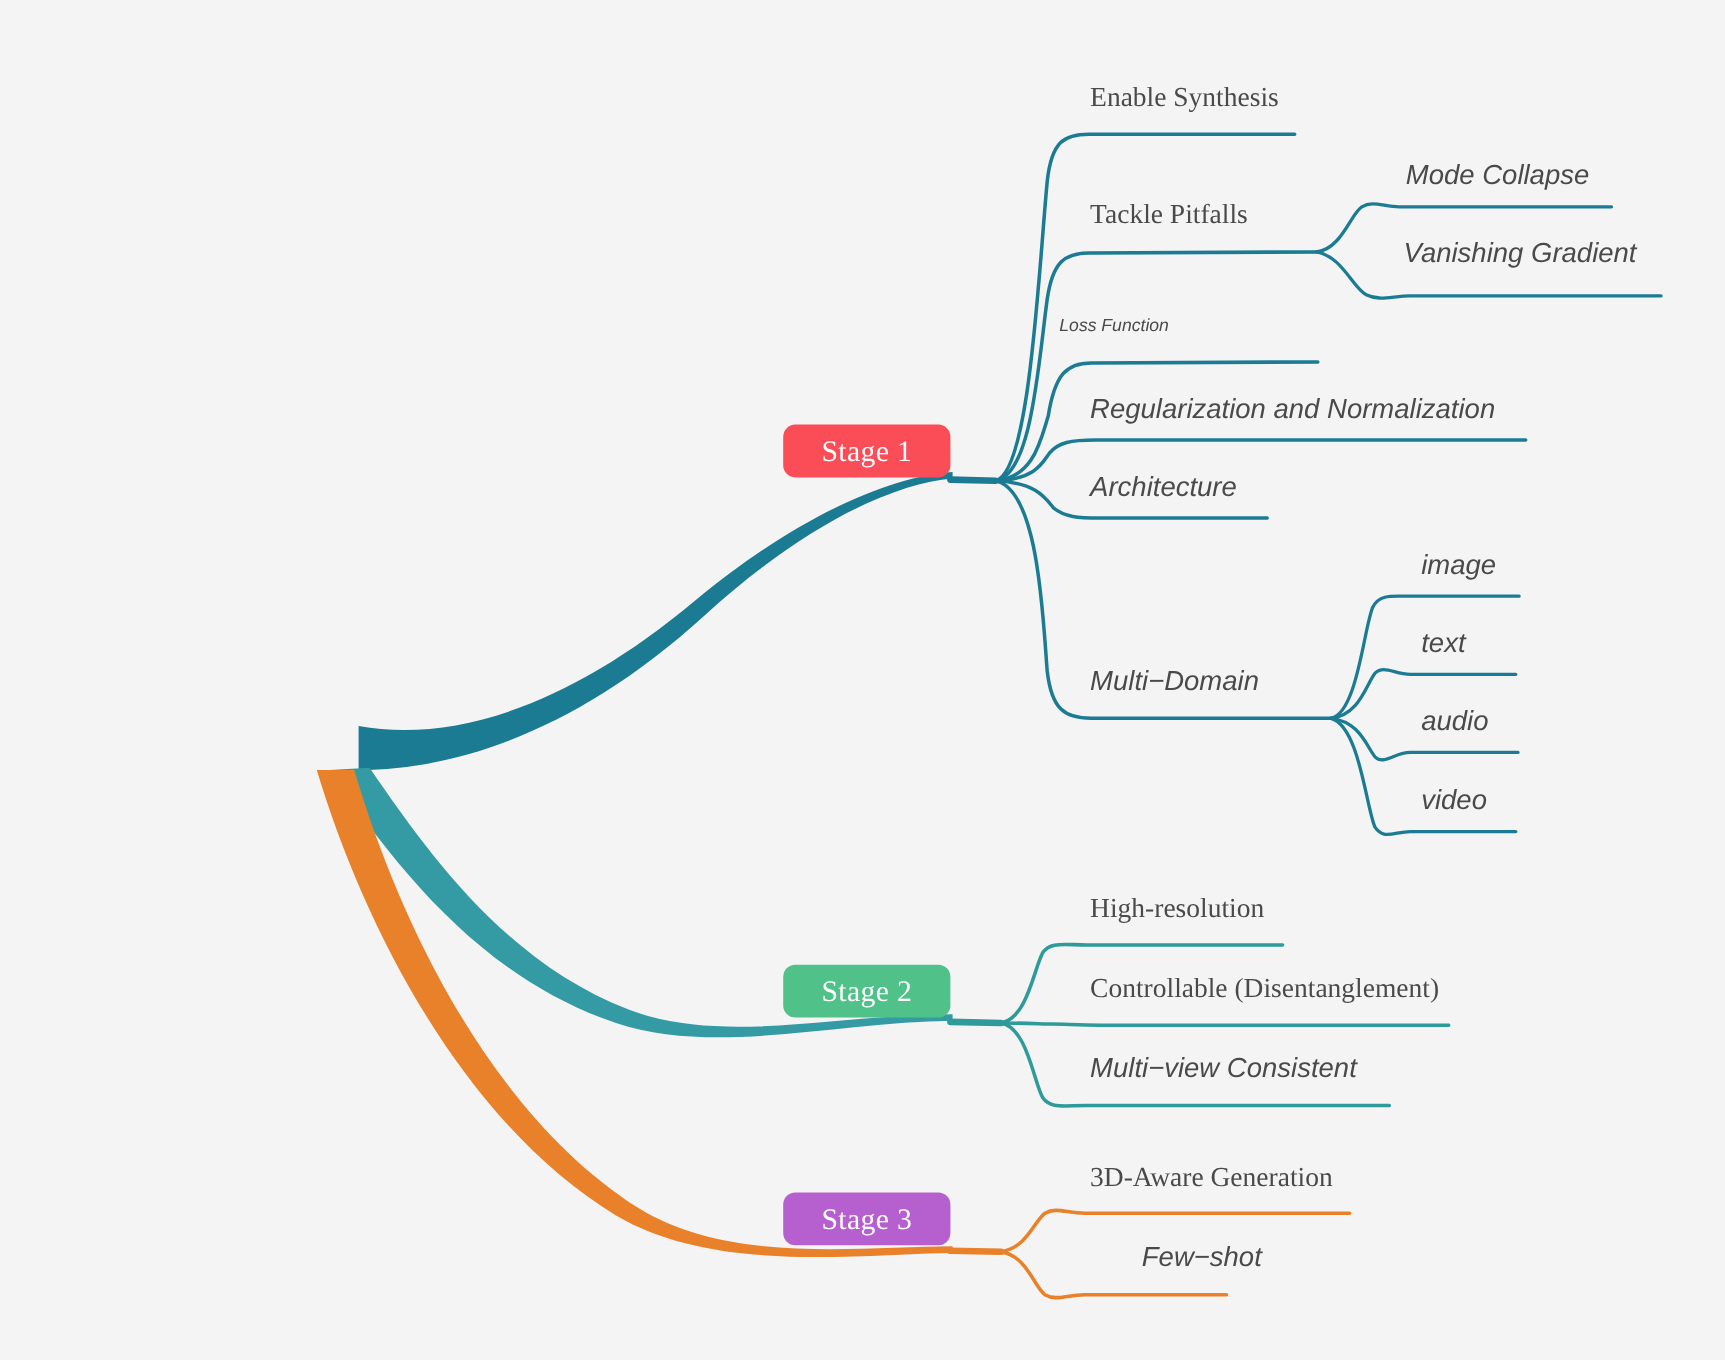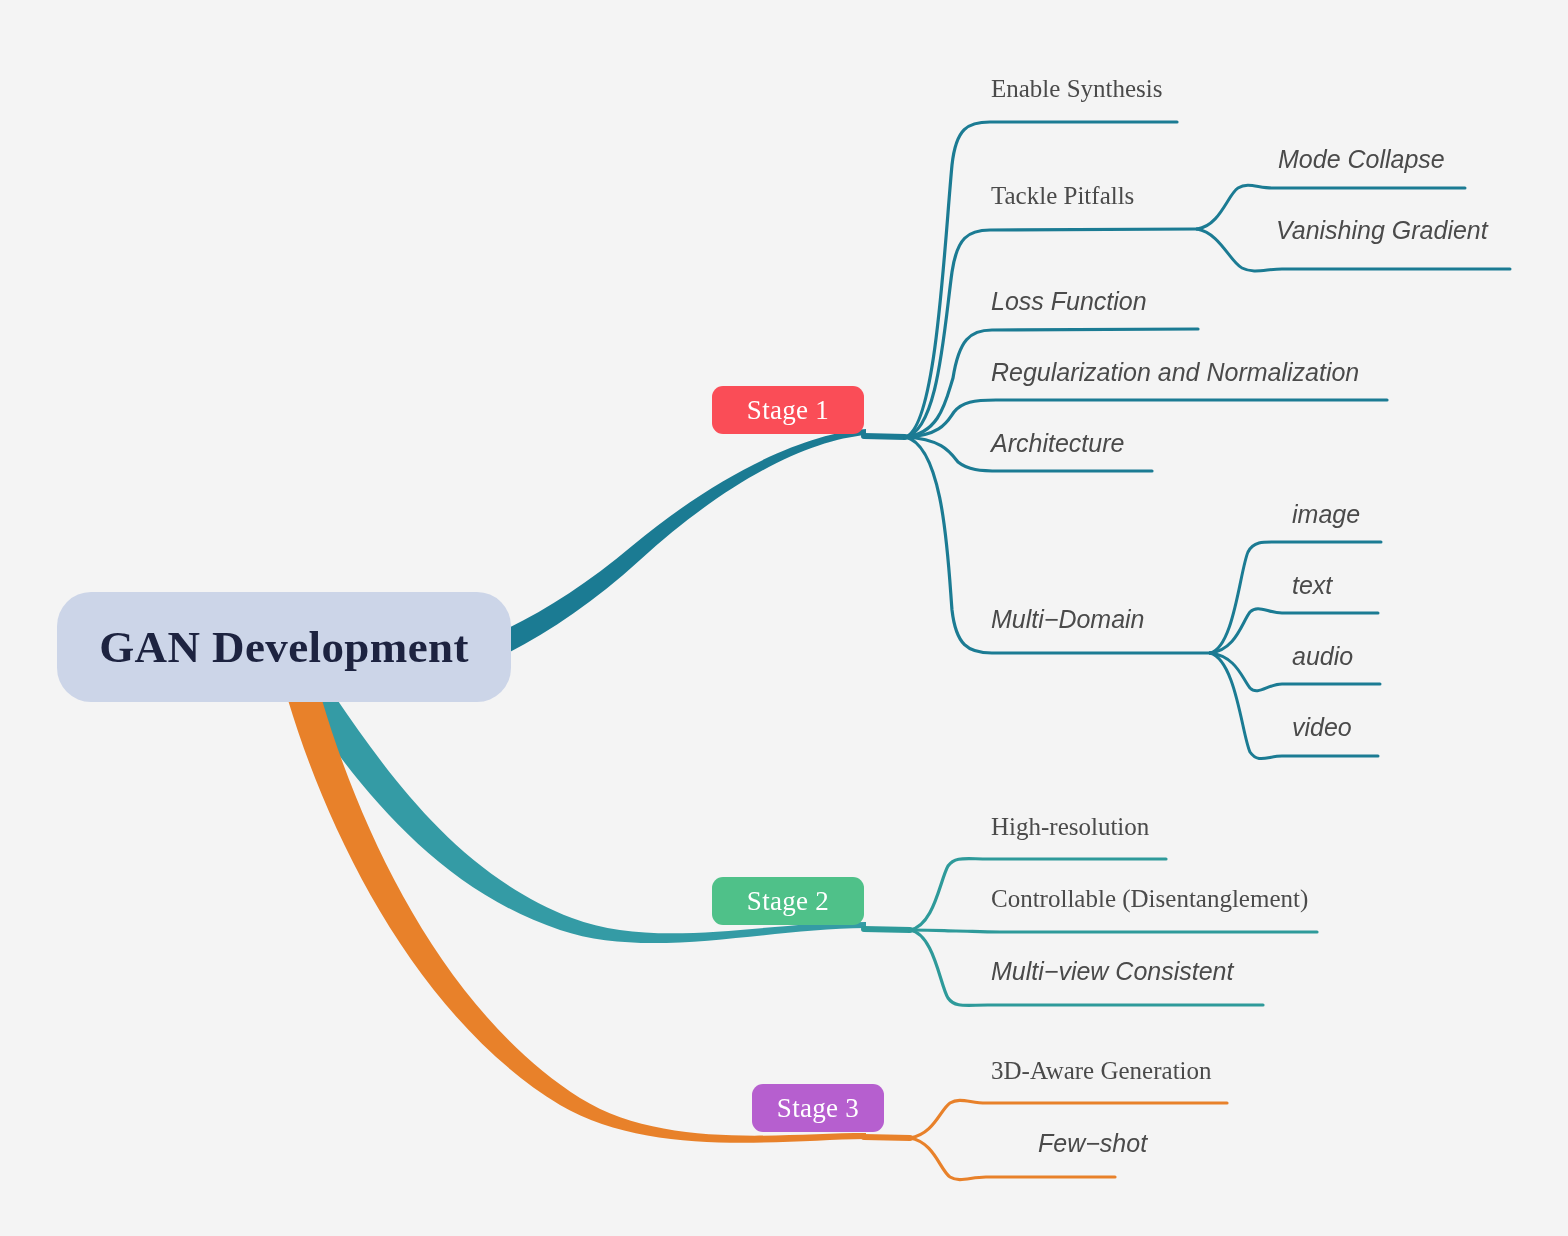--- a/index.html
+++ b/index.html
@@ -61,21 +61,21 @@
   }
   .stage-label {
     font-family: "Liberation Serif", "DejaVu Serif", serif;
     font-size: 27px;
     color: #ffffff;
     white-space: nowrap;
     letter-spacing: 0.3px;
   }
   #stage-1-node { left: 712px; top: 386px; width: 152px; background: #fa4d57; }
   #stage-2-node { left: 712px; top: 877px; width: 152px; background: #4fc189; text-align: center; }
-  #stage-3-node { left: 752px; top: 1084px; width: 132px; background: #b65fcf; }
+  #stage-3-node { left: 712px; top: 1084px; width: 152px; background: #b65fcf; }
 
   
   .leaf-label {
     position: absolute;
     color: #4a4a4a;
     white-space: nowrap;
     line-height: 1;
   }
   .font-serif {
     font-family: "Liberation Serif", "DejaVu Serif", serif;
@@ -137,43 +137,40 @@
       <path d="M 910,930 C 934,934 940,985 948,998 C 955,1008 966,1005 988,1005 L 1263,1005"></path>
     </g>
 
     <g fill="none" stroke="#e8812a" stroke-width="3.2" stroke-linecap="round">
       <path stroke-width="6" d="M 864,1137 L 910,1138"></path>
       <path d="M 910,1138 C 934,1134 940,1110 950,1103 C 960,1097 970,1103 986,1103 L 1227,1103"></path>
       <path d="M 910,1138 C 934,1142 940,1170 950,1177 C 960,1183 970,1177 986,1177 L 1115,1177"></path>
     </g>
   </svg>
 
-  <div class="root-node">
-    <span class="root-label">GAN Development</span>
-  </div>
 
   <div class="stage-node" id="stage-1-node">
     <span class="stage-label">Stage 1</span>
   </div>
   <div class="stage-node" id="stage-2-node">
     <span class="stage-label">Stage 2</span>
   </div>
   <div class="stage-node" id="stage-3-node">
     <span class="stage-label">Stage 3</span>
   </div>
 
   <div class="leaf-label font-serif" style="left:991px; top:76px; font-size:25px;">Enable Synthesis</div>
 
   <div class="leaf-label font-serif" style="left:991px; top:183px; font-size:25px;">Tackle Pitfalls</div>
 
   <div class="leaf-label font-sans" style="left:1278px; top:147px; font-size:25px;">Mode Collapse</div>
 
   <div class="leaf-label font-sans" style="left:1276px; top:218px; font-size:25px;">Vanishing Gradient</div>
 
-  <div class="leaf-label font-sans" style="left:991px; top:289px; font-size:25px;">Loss Function</div>
+  <div class="leaf-label font-sans" style="left:963px; top:289px; font-size:16px;">Loss Function</div>
 
   <div class="leaf-label font-sans" style="left:991px; top:360px; font-size:25px;">Regularization and Normalization</div>
 
   <div class="leaf-label font-sans" style="left:991px; top:431px; font-size:25px;">Architecture</div>
 
   <div class="leaf-label font-sans" style="left:991px; top:607px; font-size:25px;">Multi−Domain</div>
 
   <div class="leaf-label font-sans" style="left:1292px; top:502px; font-size:25px;">image</div>
 
   <div class="leaf-label font-sans" style="left:1292px; top:573px; font-size:25px;">text</div>

